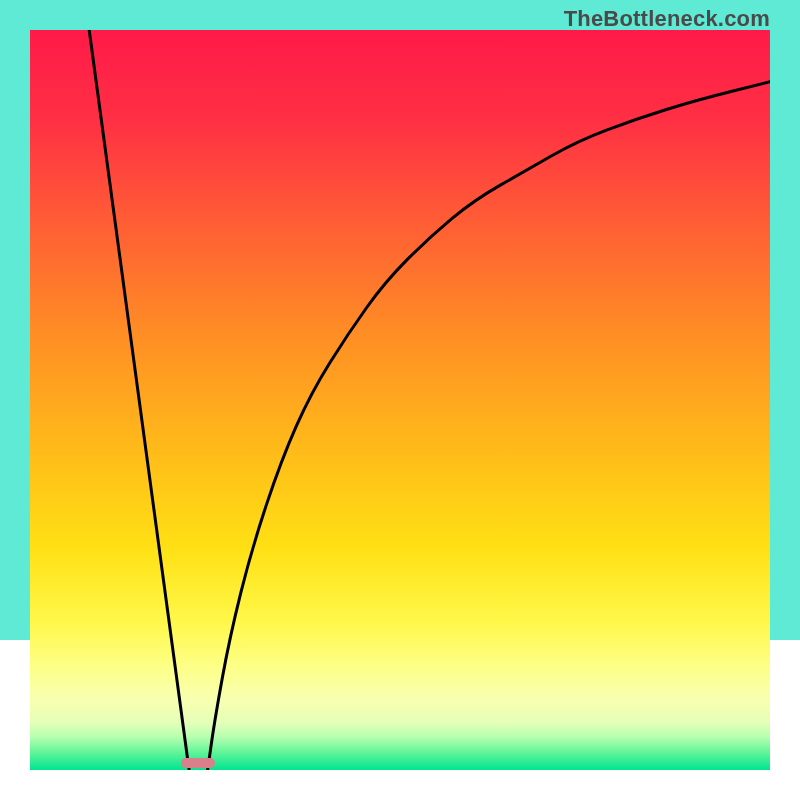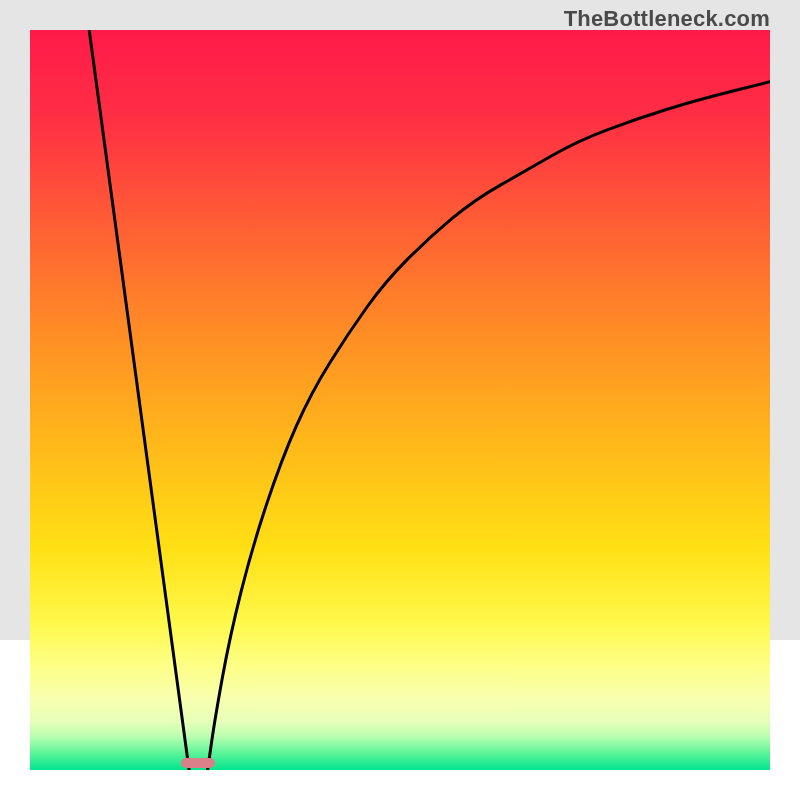--- a/index.html
+++ b/index.html
@@ -6,21 +6,21 @@
     margin: 0;
     padding: 0;
     width: 800px;
     height: 800px;
     overflow: hidden;
     font-family: Arial, Helvetica, sans-serif;
   }
   .frame {
     width: 800px;
     height: 640px;
-    background: #e5e5e5;
+    background: #5eead4;
     position: relative;
   }
   .plot-area {
     position: absolute;
     left: 30px;
     top: 30px;
     width: 740px;
     height: 740px;
   }
   .gradient-bg {

